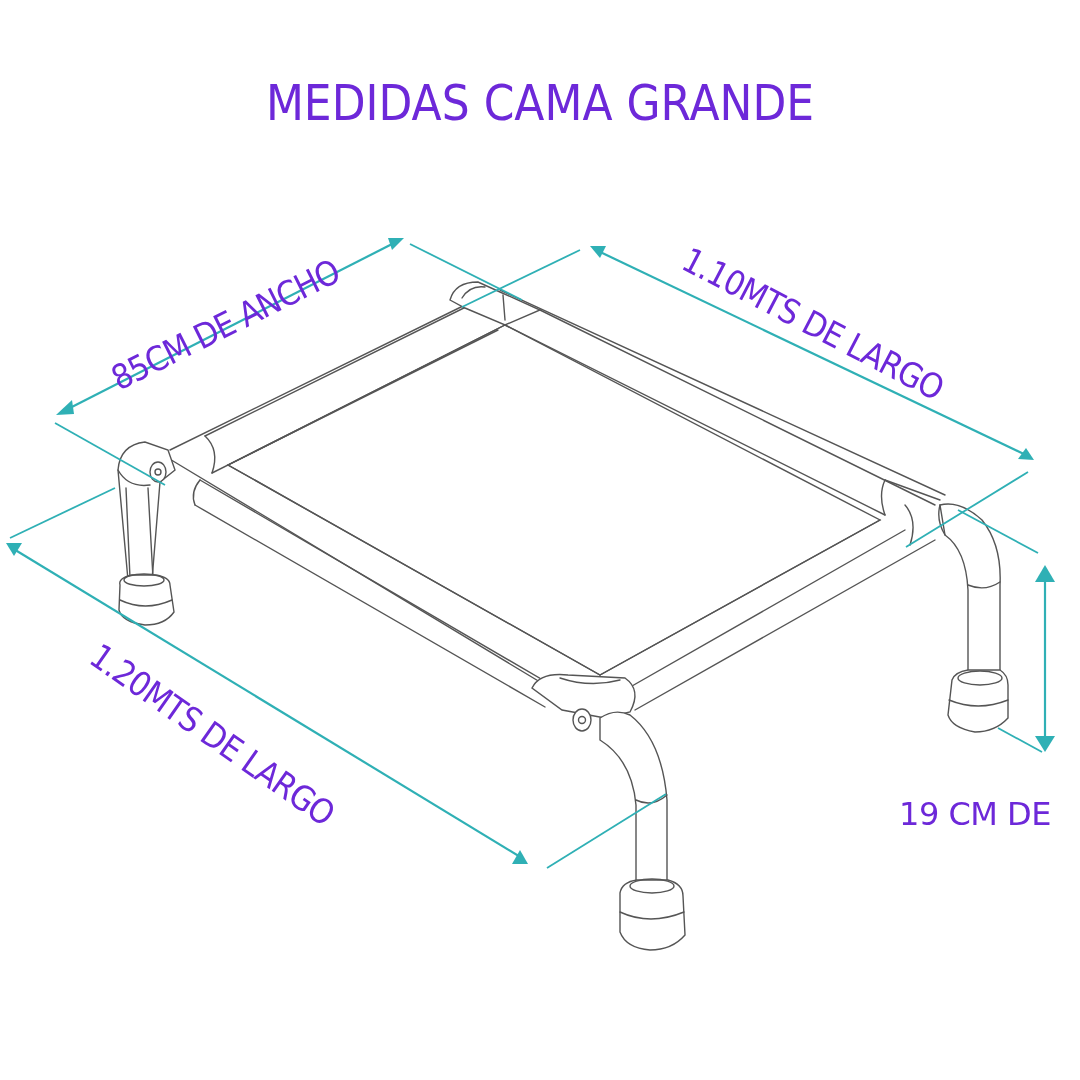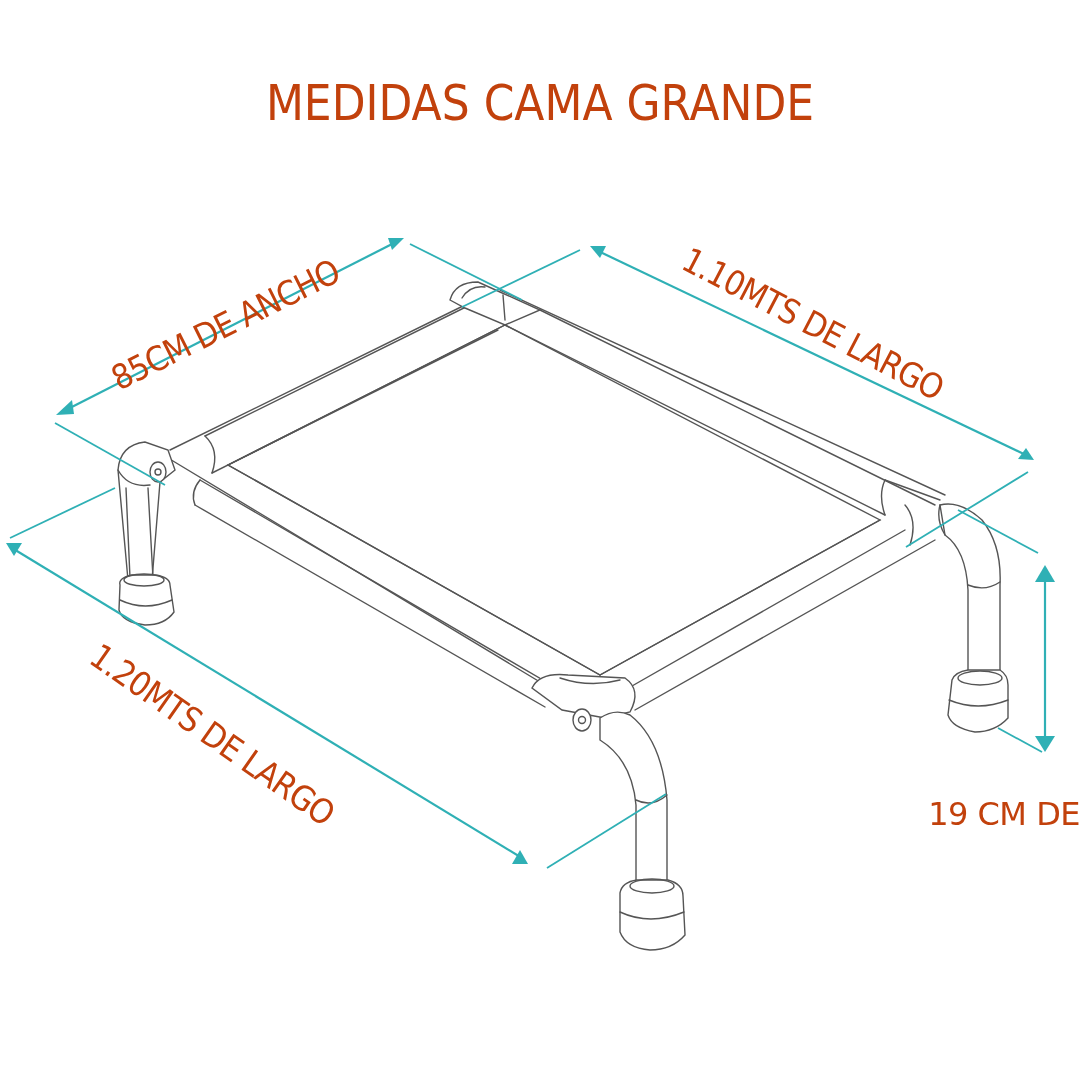--- a/index.html
+++ b/index.html
@@ -3,21 +3,21 @@
   <meta charset="utf-8">
   <style>
     html, body { margin: 0; padding: 0; background: #ffffff; }
     .canvas {
       position: relative;
       width: 1080px;
       height: 1080px;
       background: #ffffff;
       overflow: hidden;
       font-family: "DejaVu Sans", "Liberation Sans", sans-serif;
-      color: #c2410c;
+      color: #6d28d9;
     }
     .title {
       position: absolute;
       left: 0; top: 78px;
       width: 1080px;
       text-align: center;
       font-size: 50px;
       letter-spacing: 0px;
       font-weight: normal;
       line-height: 1;
@@ -31,21 +31,21 @@
       transform-origin: 0 0;
       letter-spacing: -1px;
     }
     .label-width { left: 106px; top: 365px; transform: rotate(-26.5deg) scaleX(0.9); }
     .label-length-back { left: 693px; top: 242px; transform: rotate(27.5deg) scaleX(0.9); }
     .label-length-front { left: 104px; top: 638px; transform: rotate(35deg) scaleX(0.9); }
     .label-height {
       position: absolute;
       left: 870px; top: 788px;
       width: 210px;
-      text-align: right;
+      text-align: center;
       font-size: 32px;
       line-height: 52px;
       letter-spacing: -0.5px;
     }
     svg.drawing { position: absolute; left: 0; top: 0; }
     .frame { fill: none; stroke: #555555; stroke-width: 1.4; stroke-linejoin: round; stroke-linecap: round; }
     .frame-fill { fill: #ffffff; stroke: #555555; stroke-width: 1.4; }
     .dim { stroke-width: 2.2; fill: none; }
     .ext { stroke-width: 1.8; fill: none; }
   </style>

